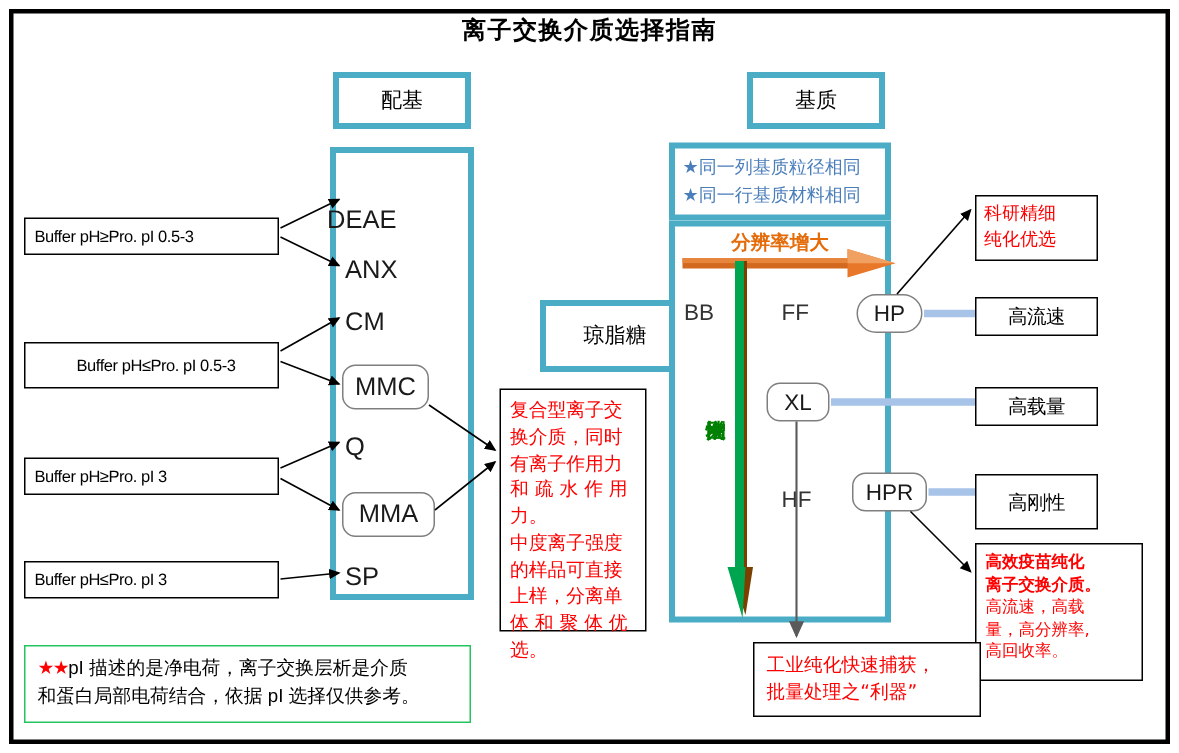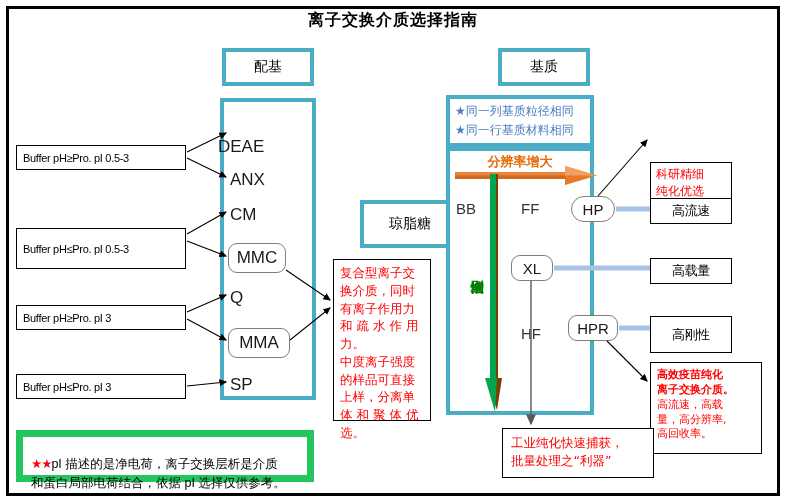--- a/index.html
+++ b/index.html
@@ -49,26 +49,26 @@
     font-size:17px;color:#1a1a1a;
   }
 
   
   .red-note{
     border:1px solid #000;background:#fff;color:#FF0000;
     font-size:12.5px;line-height:1.42;padding:4px 6px;
     font-family:"DejaVu Sans","Liberation Sans",sans-serif;
   }
   .red-note .hl{font-weight:bold;}
-  .red-small{font-size:12px;margin-top:32px;}
+  .red-small{font-size:12px;}
 
   
   #footnote{
-    border:7px solid #22c55e;background:#fff;color:#000;
-    font-size:12.5px;line-height:1.55;padding:18px 8px;
+    border:1px solid #22c55e;background:#fff;color:#000;
+    font-size:12.5px;line-height:1.55;padding:5px 8px;
   }
   #footnote .stars{color:#FF0000;font-weight:bold;letter-spacing:-1px;}
 
   
   .blue-note{
     color:#4A7EBB;font-size:12px;line-height:1.55;
     font-family:"DejaVu Sans","Liberation Sans",sans-serif;
   }
   .matrix-label{font-size:15px;color:#333;}
   #res-label{
@@ -90,21 +90,21 @@
 
   <div class="abs teal-box" style="left:222px;top:48px;width:92px;height:38px;">
     <span>配基</span>
   </div>
 
   <div class="abs teal-panel" style="left:220px;top:98px;width:96px;height:302px;"></div>
 
   <div class="abs thin-box" style="left:16px;top:145px;width:170px;height:25px;">
     <span>Buffer pH≥Pro. pI 0.5-3</span>
   </div>
-  <div class="abs thin-box" style="left:16px;top:228px;width:170px;height:41px;">
+  <div class="abs thin-box" style="left:16px;top:228px;width:170px;height:31px;justify-content:center;">
     <span>Buffer pH≤Pro. pI 0.5-3</span>
   </div>
   <div class="abs thin-box" style="left:16px;top:305px;width:170px;height:25px;">
     <span>Buffer pH≥Pro. pI 3</span>
   </div>
   <div class="abs thin-box" style="left:16px;top:374px;width:170px;height:25px;">
     <span>Buffer pH≤Pro. pI 3</span>
   </div>
 
   <div class="abs ligand" style="left:218px;top:127px;margin-top:10px;">DEAE</div>

